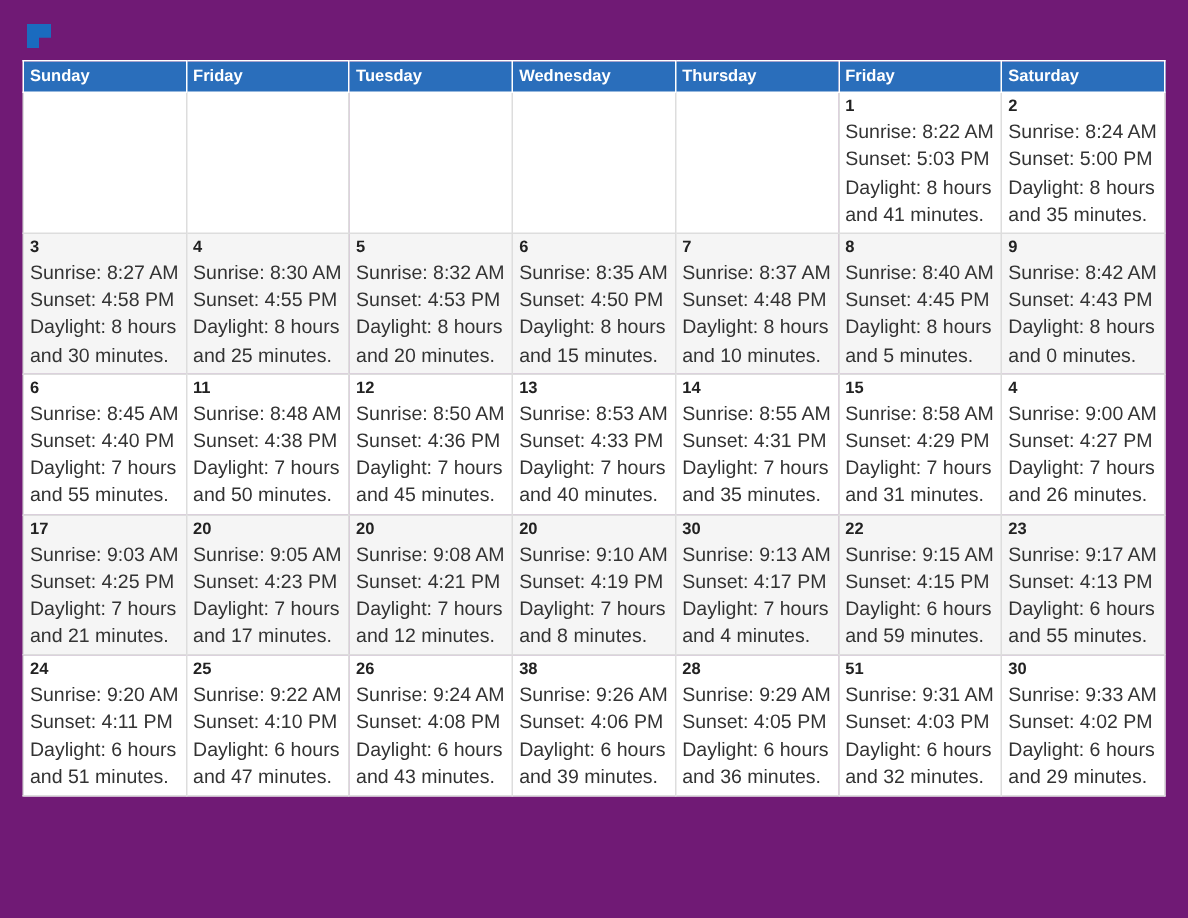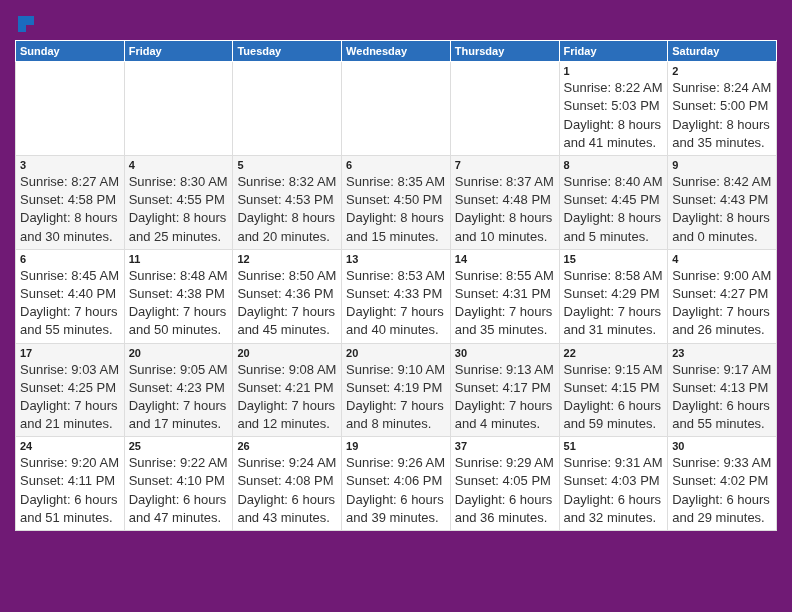--- a/index.html
+++ b/index.html
@@ -247,25 +247,25 @@
           </td>
           <td>
             <span class="day-num">25</span>
             <div class="day-info">Sunrise: 9:22 AM<br>Sunset: 4:10 PM<br>Daylight: 6 hours and 47 minutes.</div>
           </td>
           <td>
             <span class="day-num">26</span>
             <div class="day-info">Sunrise: 9:24 AM<br>Sunset: 4:08 PM<br>Daylight: 6 hours and 43 minutes.</div>
           </td>
           <td>
-            <span class="day-num">19</span>
+            <span class="day-num">38</span>
             <div class="day-info">Sunrise: 9:26 AM<br>Sunset: 4:06 PM<br>Daylight: 6 hours and 39 minutes.</div>
           </td>
           <td>
-            <span class="day-num">37</span>
+            <span class="day-num">28</span>
             <div class="day-info">Sunrise: 9:29 AM<br>Sunset: 4:05 PM<br>Daylight: 6 hours and 36 minutes.</div>
           </td>
           <td>
             <span class="day-num">51</span>
             <div class="day-info">Sunrise: 9:31 AM<br>Sunset: 4:03 PM<br>Daylight: 6 hours and 32 minutes.</div>
           </td>
           <td>
             <span class="day-num">30</span>
             <div class="day-info">Sunrise: 9:33 AM<br>Sunset: 4:02 PM<br>Daylight: 6 hours and 29 minutes.</div>
           </td>

